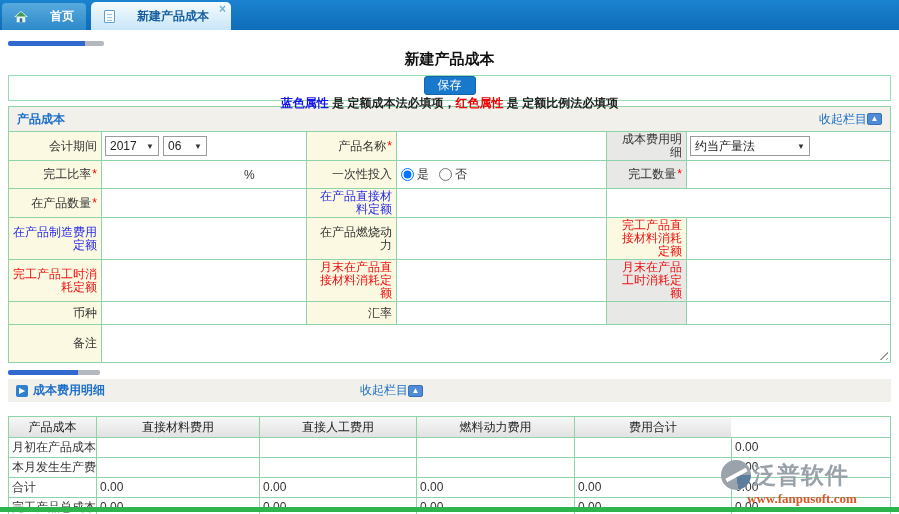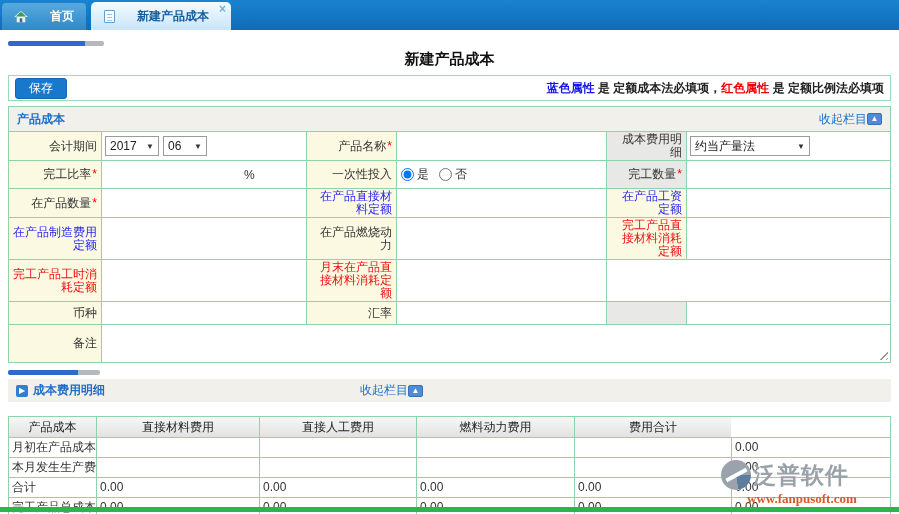--- a/index.html
+++ b/index.html
@@ -18,21 +18,21 @@
   .doc-ic { width:11px; height:13px; background:#fff; border:1px solid #5e9fd0; border-radius:1px; position:relative; }
   .doc-ic:before { content:""; position:absolute; left:2px; top:3px; width:5px; height:1px; background:#9cc4e2; box-shadow:0 3px 0 #9cc4e2, 0 6px 0 #9cc4e2; }
   
   .pbar { display:flex; height:5px; margin-left:8px; }
   .pb-blue { width:77px; background:#3068ce; border-radius:2px 0 0 2px; }
   .pb-gray { width:19px; background:#b4b8bf; border-radius:0 2px 2px 0; }
   .pbar1 { margin-top:11px; }
   .pbar2 { margin-top:7px; }
   
   .page-title { text-align:center; font-size:15px; font-weight:bold; color:#111; margin-top:4px; }
-  .toolbar { margin:6px 8px 0; border:1px solid #97dcb4; height:26px; display:flex; align-items:center; justify-content:space-between; padding:12px 6px; background:#fff; }
+  .toolbar { margin:6px 8px 0; border:1px solid #97dcb4; height:26px; display:flex; align-items:center; justify-content:space-between; padding:0 6px; background:#fff;flex-direction:column; }
   .save-btn { background:#1878cc; color:#fff; border:1px solid #1465ae; border-radius:3px; height:21px; padding:0 13px; font-size:12px; cursor:pointer; font-family:inherit; }
   .hint { font-weight:bold; color:#222; }
   .hint .blue { color:#1515ee; }
   .hint .red { color:#f00000; }
   
   .section { margin:5px 8px 0; border:1px solid #8ed3aa; }
   .section-header { background:#f2f0ea; height:24px; display:flex; align-items:center; justify-content:space-between; padding:0 8px; }
   .section-title { color:#1b6ec9; font-weight:bold; display:flex; align-items:center; gap:5px; }
   .collapse { color:#1b6ec9; display:flex; gap:0; align-items:center; cursor:pointer; }
   .collapse-ic { width:15px; height:12px; background:#4f8cd7; border:1px solid #3a6fb4; border-radius:2px; color:#fff; font-size:8px; line-height:10px; text-align:center; }
@@ -192,23 +192,20 @@
       </div>
     <div class="fld">
         <input class="txt" style="">
       </div>
     <div class="lbl">
         <span class="blue">在产品直接材料定额</span>
       </div>
     <div class="fld">
         <input class="txt" style="">
       </div>
-    <div class="lbl">
-        <span class="blue">在产品工资定额</span>
-      </div>
     <div class="fld">
         <input class="txt" style="">
       </div>
   </div>
 
   <div class="frow h28">
     <div class="lbl">
         <span class="blue">在产品制造费用定额</span>
       </div>
     <div class="fld">
@@ -233,20 +230,23 @@
         <span class="red">完工产品工时消耗定额</span>
       </div>
     <div class="fld">
         <input class="txt" style="">
       </div>
     <div class="lbl">
         <span class="red">月末在产品直接材料消耗定额</span>
       </div>
     <div class="fld">
         <input class="txt" style="">
+      </div>
+    <div class="lbl gray">
+        <span class="red">月末在产品工时消耗定额</span>
       </div>
     <div class="fld">
         <input class="txt" style="">
       </div>
   </div>
 
   <div class="frow h22">
     <div class="lbl">
         <span>币种</span>
       </div>

